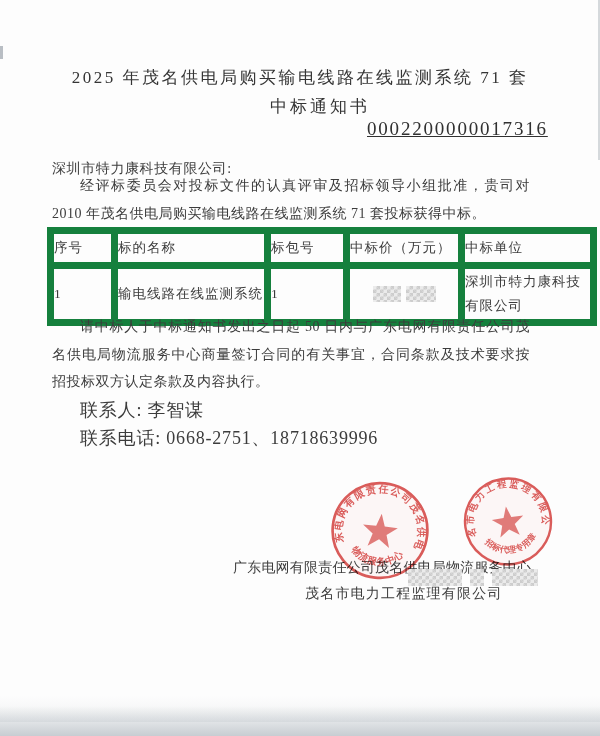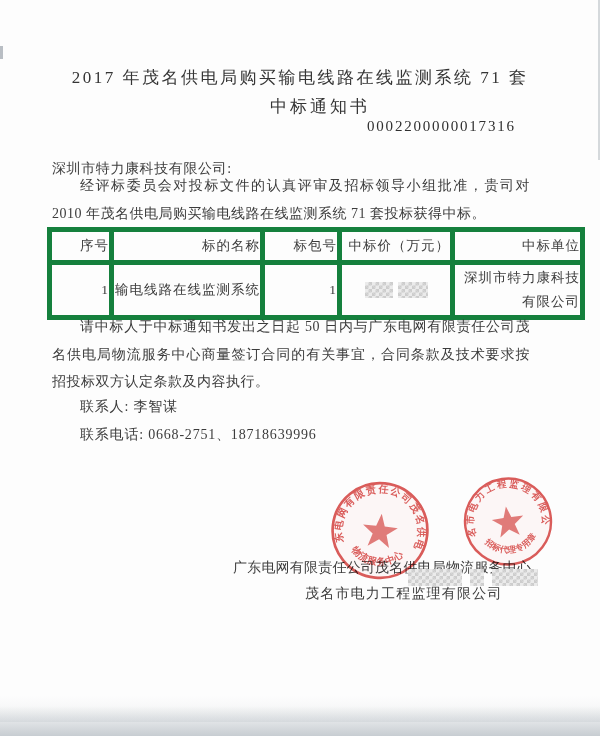--- a/index.html
+++ b/index.html
@@ -8,37 +8,37 @@
     background:#fdfdfd; overflow:hidden;
     font-family:"Liberation Serif","DejaVu Serif",serif;
     color:#3c3c3c;
   }
   .abs { position:absolute; }
 
   .title-line1 { top:66px; left:0; width:100%; text-align:center;
     font-size:17px; letter-spacing:2.5px; color:#353535; }
   .title-line2 { top:95px; left:0; width:100%; text-align:center;
     font-size:17px; letter-spacing:3px; color:#353535;margin-left:20px; }
-  .doc-number { top:118px; left:367px; font-size:15px; letter-spacing:1.8px; color:#303030; }
+  .doc-number { top:118px; left:367px; font-size:19px; letter-spacing:1.8px; color:#303030;text-decoration:underline; }
 
   .recipient { top:147px; left:52px; font-size:14px; letter-spacing:0.6px;margin-top:13px; }
 
   .para { left:52px; width:478px; font-size:14px; letter-spacing:0.5px;
     line-height:27.5px; text-indent:2em; text-align:justify; }
   .para1 { top:172px; }
   .para2 { top:313px; }
 
-  .contact { left:80px; font-size:14px; letter-spacing:0.8px; }
+  .contact { left:80px; font-size:18px; letter-spacing:0.8px; }
   .contact-person { top:398px; }
   .contact-phone  { top:426px;text-align:center; }
 
   table.bid-table { position:absolute; top:227px; left:47px; width:508px;
     border-collapse:collapse; table-layout:fixed; }
   .bid-table th, .bid-table td {
-    border:5px solid #15803d; font-weight:normal; text-align:right;
+    border:7px solid #15803d; font-weight:normal; text-align:left;
     font-size:13.5px; letter-spacing:1px; padding:0; color:#3c3c3c;
     vertical-align:middle;
   }
   .bid-table th { height:28px; }
   .bid-table td { height:50px; }
   .col-seq { width:57px; } .col-subject { width:146px; } .col-package { width:72px; }
   .col-price { width:108px; } .col-winner { width:125px; }
   .winner-cell { line-height:24px; padding:2px 8px; }
 
   .mosaic {
@@ -68,21 +68,21 @@
   .shadow-haze { left:0; bottom:14px; width:600px; height:26px;
     background:linear-gradient(to bottom, rgba(140,150,160,0), rgba(140,150,160,0.12)); }
   .edge-right { right:0; top:0; width:2px; height:160px; background:rgba(165,172,180,0.45); }
   .edge-notch { left:0; top:46px; width:3px; height:13px; background:#b9bec4; }
 </style>
 </head>
 <body>
 
 <div class="page">
 
-  <div class="abs title-line1">2017 年茂名供电局购买输电线路在线监测系统 71 套</div>
+  <div class="abs title-line1">2025 年茂名供电局购买输电线路在线监测系统 71 套</div>
   <div class="abs title-line2">中标通知书</div>
   <div class="abs doc-number">0002200000017316</div>
 
   <div class="abs recipient">深圳市特力康科技有限公司:</div>
 
   <div class="abs para para1">经评标委员会对投标文件的认真评审及招标领导小组批准，贵司对 2010 年茂名供电局购买输电线路在线监测系统 71 套投标获得中标。</div>
 
   <table class="bid-table">
     <thead>
       <tr>

